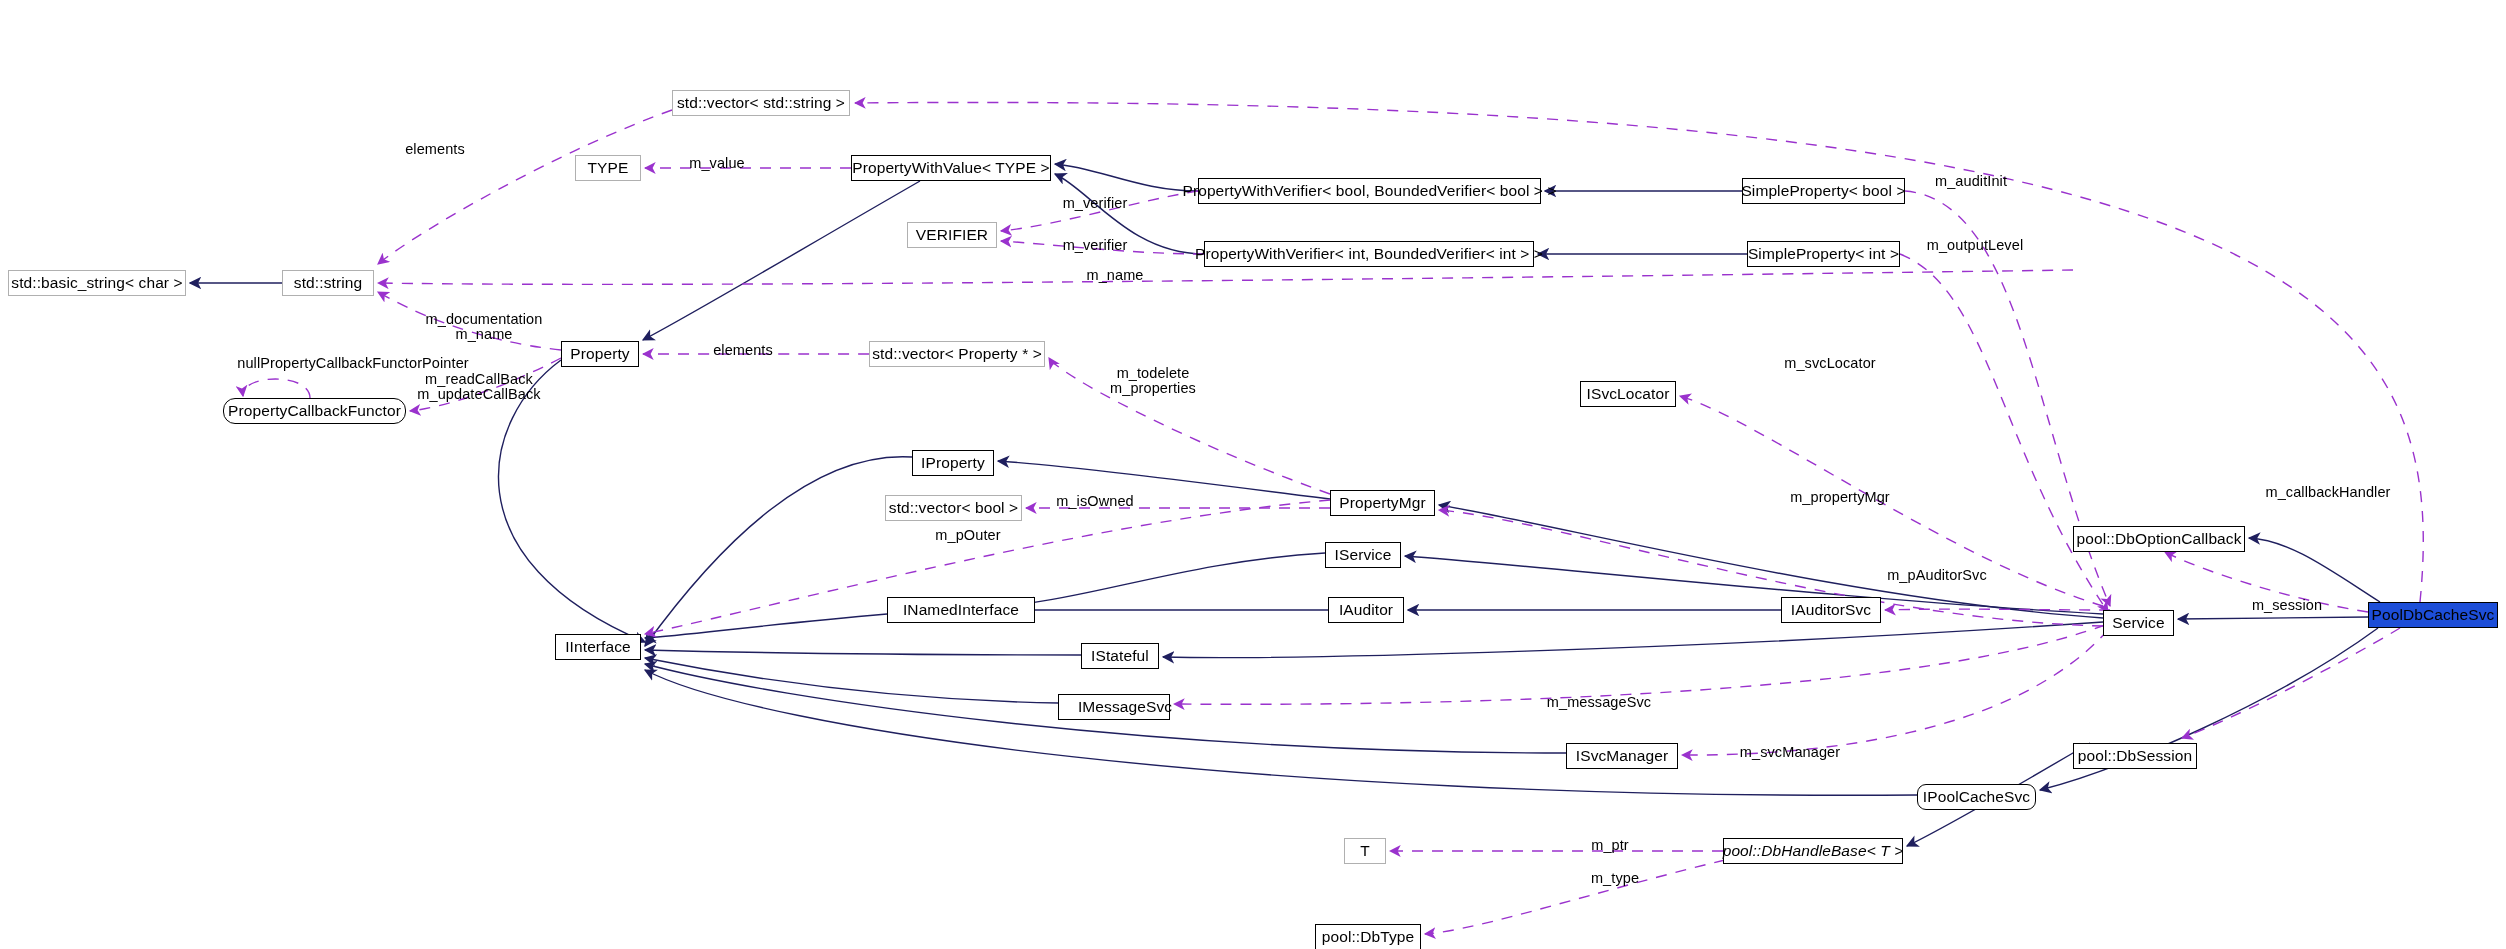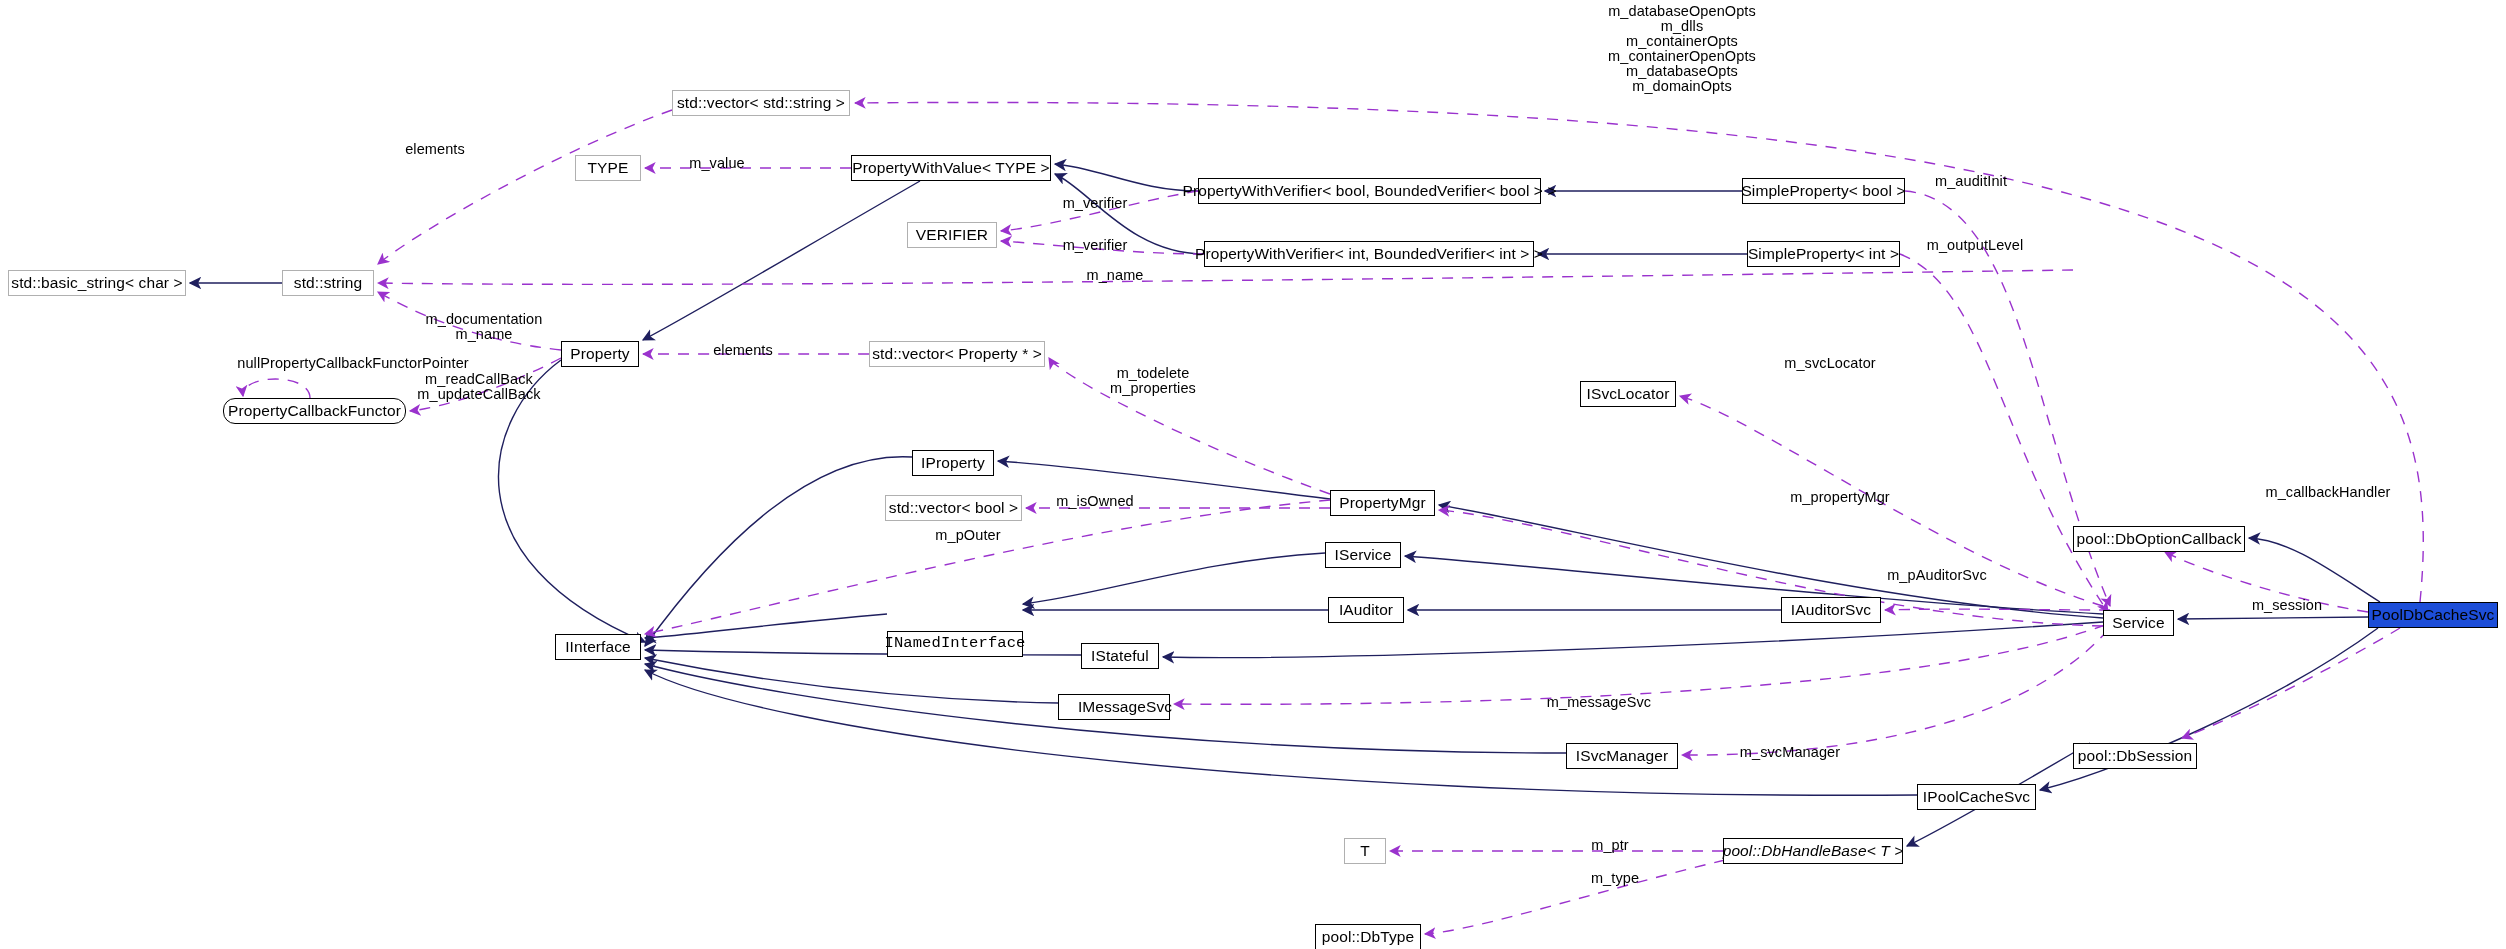--- a/index.html
+++ b/index.html
@@ -212,50 +212,44 @@
   <div class="node tmpl" style="left:885px; top:495px; width:137px; height:26px;">std::vector&lt; bool &gt;</div>
 
   <div class="node" style="left:2073px; top:526px; width:172px; height:26px;">pool::DbOptionCallback</div>
 
   <div class="node" style="left:2103px; top:610px; width:71px;  height:26px;">Service</div>
 
   <div class="node highlight" style="left:2368px; top:602px; width:130px; height:26px;">PoolDbCacheSvc</div>
 
   <div class="node" style="left:1325px; top:542px; width:76px;  height:26px;">IService</div>
 
-  <div class="node" style="left:887px; top:631px; width:136px; height:26px;font-family:Liberation Mono, monospace;">INamedInterface</div>
+  <div class="node" style="left:887px; top:597px; width:148px; height:26px;">INamedInterface</div>
 
   <div class="node" style="left:1328px; top:597px; width:76px;  height:26px;">IAuditor</div>
 
   <div class="node" style="left:1781px; top:597px; width:100px; height:26px;">IAuditorSvc</div>
 
   <div class="node" style="left:555px; top:634px; width:86px;  height:26px;">IInterface</div>
 
   <div class="node" style="left:1081px; top:643px; width:78px;  height:26px;">IStateful</div>
 
   <div class="node" style="left:1058px; top:694px; width:112px; height:26px;padding-left:29px;">IMessageSvc</div>
 
   <div class="node" style="left:1566px; top:743px; width:112px; height:26px;">ISvcManager</div>
 
   <div class="node" style="left:2073px; top:743px; width:124px; height:26px;">pool::DbSession</div>
 
-  <div class="node" style="left:1917px; top:784px; width:119px; height:26px;">IPoolCacheSvc</div>
+  <div class="node" style="left:1917px; top:784px; width:119px; height:26px;border-radius:9px;">IPoolCacheSvc</div>
 
   <div class="node tmpl" style="left:1344px; top:838px; width:42px;  height:26px;">T</div>
 
   <div class="node" style="left:1723px; top:838px; width:180px; height:26px;font-style:italic;">pool::DbHandleBase&lt; T &gt;</div>
 
   <div class="node" style="left:1315px; top:924px; width:106px; height:26px;">pool::DbType</div>
 
-  <div class="edge-label multi" style="left: 1512px; top: 4px; width: 340px; white-space: pre;">m_databaseOpenOpts
-m_dlls
-m_containerOpts
-m_containerOpenOpts
-m_databaseOpts
-m_domainOpts</div>
 
   <div class="edge-label" style="left:380px;  top:142px; width:110px;">elements</div>
 
   <div class="edge-label" style="left:662px;  top:156px; width:110px;">m_value</div>
 
   <div class="edge-label" style="left:1916px; top:174px; width:110px;">m_auditInit</div>
 
   <div class="edge-label" style="left:1040px; top:196px; width:110px;">m_verifier</div>
 
   <div class="edge-label" style="left:1040px; top:238px; width:110px;">m_verifier</div>

